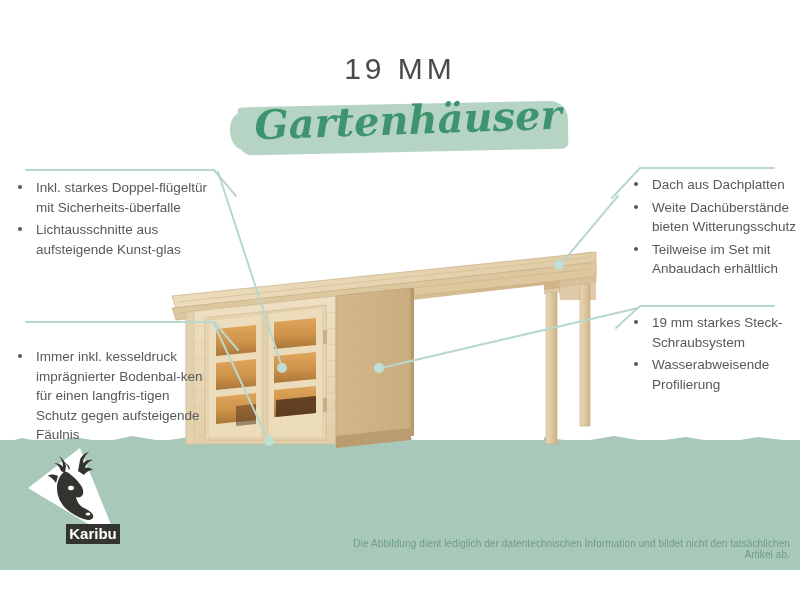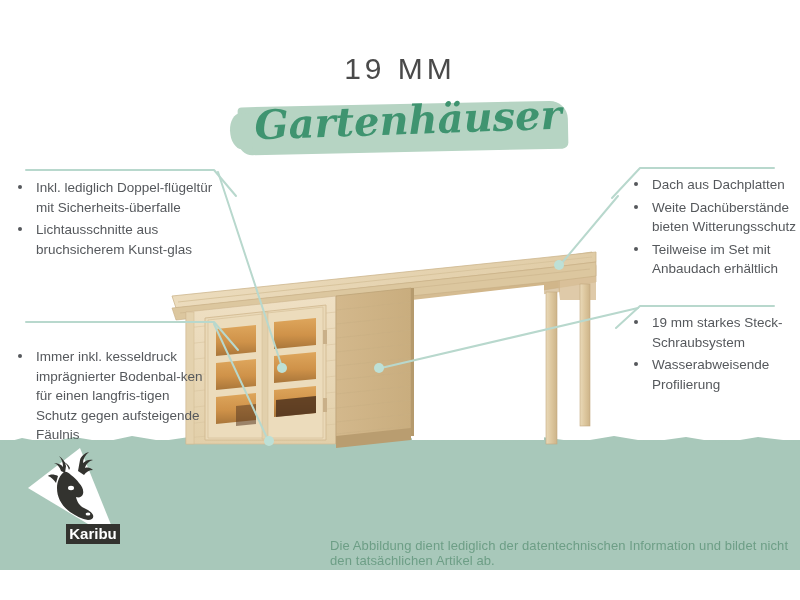--- a/index.html
+++ b/index.html
@@ -125,22 +125,22 @@
     width: 104px;
     height: 108px;
   }
 
   
   .disclaimer {
     position: absolute;
     left: 330px;
     top: 538px;
     width: 460px;
-    text-align: left;
-    font-size: 13px;
+    text-align: right;
+    font-size: 10px;
     color: #6d9e86;
     font-family: "Liberation Sans", sans-serif;
     letter-spacing: 0.1px;
   }
 </style>
 </head>
 <body>
 
 <div id="page">
 
@@ -285,22 +285,22 @@
       <circle cx="269" cy="441" r="5"></circle>
     </g>
   </svg>
 
   <div class="headline-mm">19 MM</div>
   <div class="brush"></div>
   <div class="script-title">Gartenhäuser</div>
 
   <div class="callout" id="callout-tl">
     <ul>
-      <li>Inkl. lediglich Doppel-flügeltür mit Sicherheits-überfalle</li>
-      <li>Lichtausschnitte aus bruchsicherem Kunst-glas</li>
+      <li>Inkl. starkes Doppel-flügeltür mit Sicherheits-überfalle</li>
+      <li>Lichtausschnitte aus aufsteigende Kunst-glas</li>
     </ul>
   </div>
 
   <div class="callout" id="callout-bl">
     <ul>
       <li>Immer inkl. kesseldruck imprägnierter Bodenbal-ken für einen langfris-tigen Schutz gegen aufsteigende Fäulnis</li>
     </ul>
   </div>
 
   <div class="callout" id="callout-tr">

